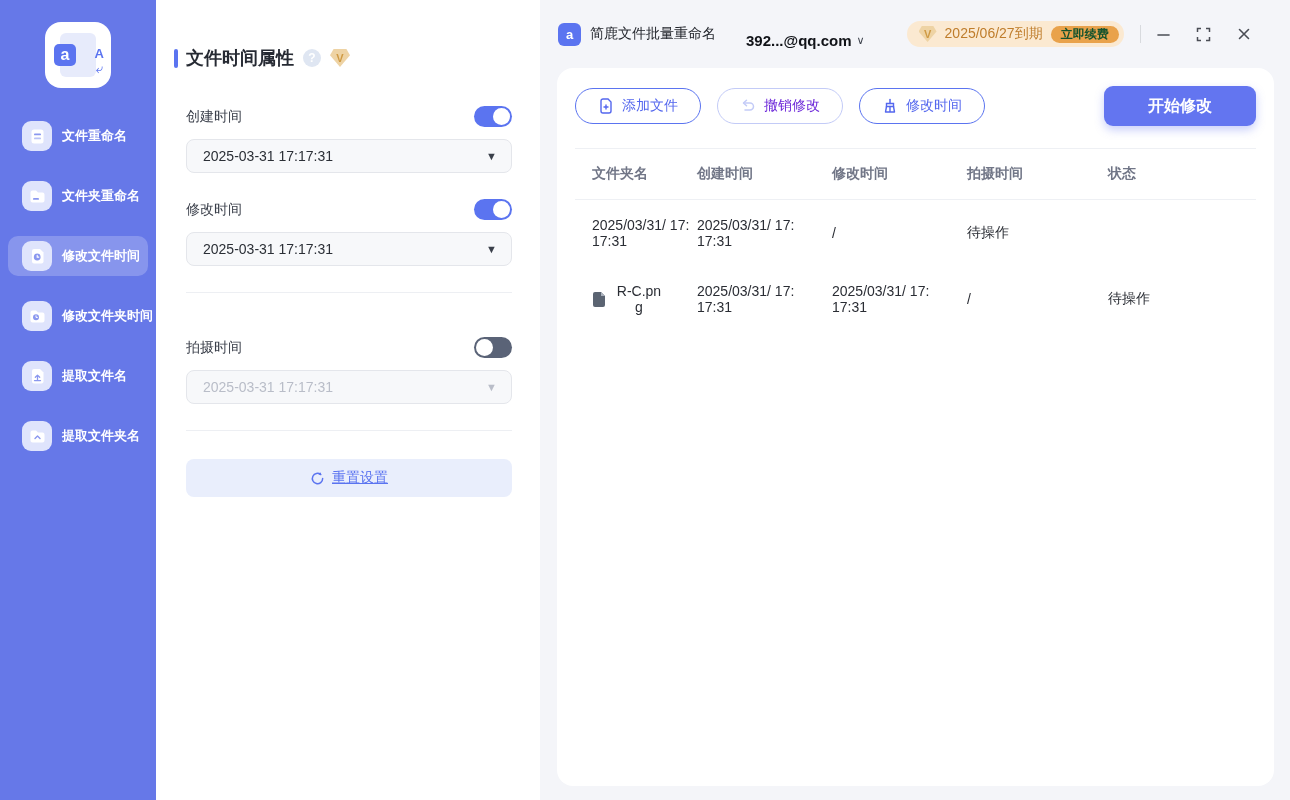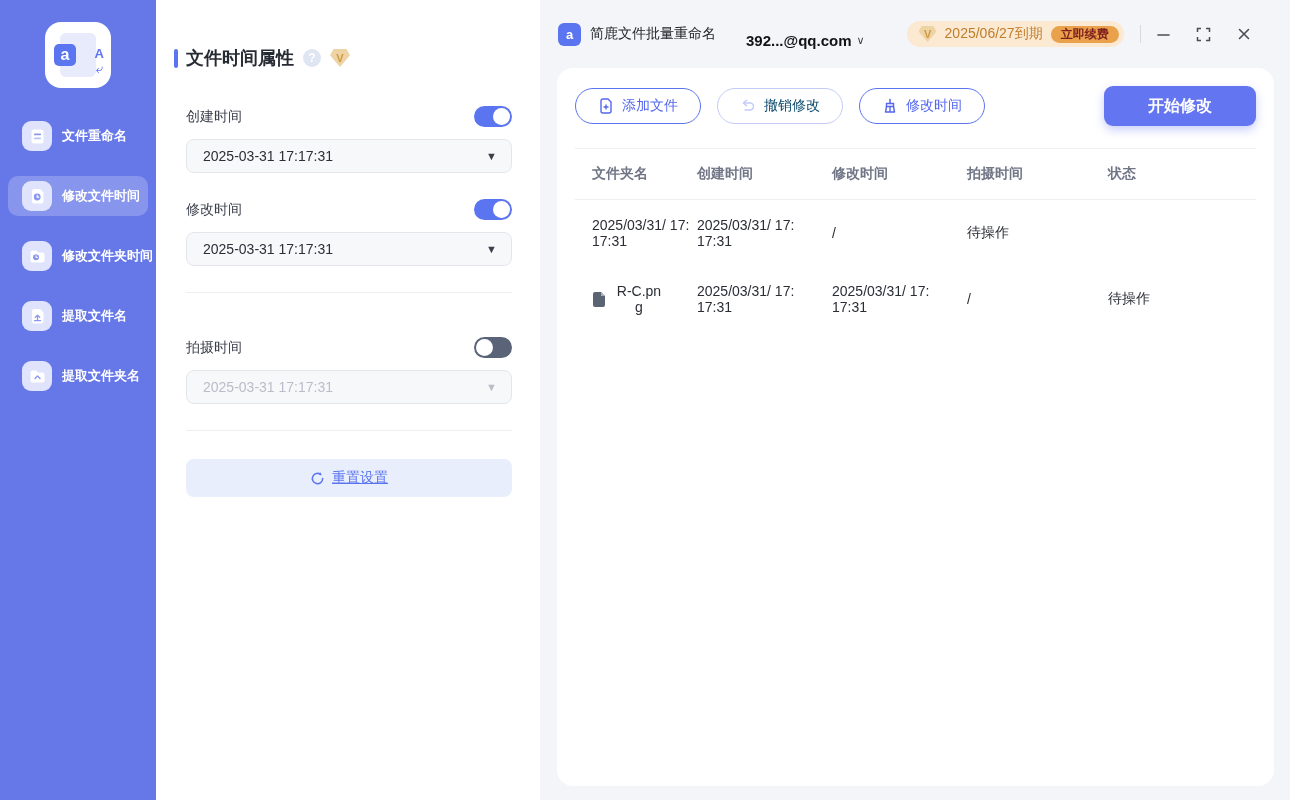--- a/index.html
+++ b/index.html
@@ -49,29 +49,29 @@
   .titlebar { height:68px; display:flex; align-items:center; padding:0 24px 0 18px; }
   .app-chip { display:flex; align-items:center; gap:9px; }
   .mini-logo { width:23px; height:23px; background:#5b74f0; border-radius:6px; color:#fff; font-size:13px; font-weight:bold; display:flex; align-items:center; justify-content:center; }
   .app-title { font-size:14px; color:#23262d; }
   .account { display:flex; align-items:center; gap:5px; margin-left:30px; cursor:pointer;margin-top:12px; }
   .account-email { font-size:15px; font-weight:bold; color:#111318; }
   .chevron-down { font-size:11px; color:#3a3f4a; }
   .license-pill { margin-left:42px; display:flex; align-items:center; gap:8px; background:#fbe9d1; border-radius:16px; padding:4px 5px 4px 12px; }
   .license-pill .vip-gem { width:18px; height:16px; }
   .license-text { font-size:14px; color:#bf7d2c; }
-  .renew-btn { background:#e9a24b; border:none; border-radius:12px; color:#7f1d1d; font-size:12px; font-weight:bold; padding:0 10px; cursor:pointer; }
+  .renew-btn { background:#e9a24b; border:none; border-radius:12px; color:#14532d; font-size:12px; font-weight:bold; padding:0 10px; cursor:pointer; }
   .win-sep { width:1px; height:18px; background:#d8dade; margin-left:16px; }
   .win-controls { display:flex; align-items:center; gap:10px; margin-left:8px; }
   .win-btn { width:30px; height:30px; display:flex; align-items:center; justify-content:center; cursor:pointer; color:#4a4d55; }
   
   .card { margin:0 16px 14px 17px; background:#fff; border-radius:16px; height:718px; padding:18px 18px 0; }
   .toolbar { display:flex; align-items:center; gap:16px; }
   .tool-btn { height:36px; padding:0 22px; border-radius:18px; background:#fff; border:1px solid #5b74f0; color:#5467ee; font-size:14px; display:flex; align-items:center; gap:8px; cursor:pointer; }
-  .tool-btn.disabled { border-color:#c3cbf7; color:#0c4a6e; cursor:default; }
+  .tool-btn.disabled { border-color:#c3cbf7; color:#6d28d9; cursor:default; }
   .tool-btn svg { width:16px; height:16px; }
   .start-btn { margin-left:auto; height:40px; padding:0 44px; border:none; border-radius:9px; background:#6375f0; color:#fff; font-size:16px; font-weight:bold; cursor:pointer; box-shadow:0 4px 10px rgba(99,117,240,0.35); }
   .table { margin-top:22px; }
   .thead, .trow { display:grid; grid-template-columns:105px 135px 135px 141px 1fr; padding-left:17px; }
   .thead { border-top:1px solid #eef0f4; border-bottom:1px solid #eef0f4; height:52px; align-items:center; }
   .th { font-size:14px; font-weight:bold; color:#717687; }
   .trow { align-items:center; padding-top:17px; padding-bottom:17px; }
   .td { font-size:14px; color:#2a2d34; word-break:break-all; }
   .name-cell { display:flex; align-items:center; gap:7px; }
   .name-cell svg { flex-shrink:0; }
@@ -94,20 +94,29 @@
     <div class="nav-item">
       <span class="nav-icon">
         <svg viewBox="0 0 17 17">
             <rect x="2.5" y="1.5" width="12" height="14" rx="2.5" fill="#fff"></rect>
             <rect x="5" y="5.5" width="7" height="1.8" rx="0.9" fill="#8a97ef"></rect>
             <rect x="5" y="9.5" width="7" height="1.8" rx="0.9" fill="#b9c2f6"></rect>
           </svg>
       </span>
       <span class="nav-label">文件重命名</span>
     </div>
+    <div class="nav-item">
+      <span class="nav-icon">
+        <svg viewBox="0 0 17 17">
+            <path d="M1.5 4.5 a2 2 0 0 1 2-2 h3.5 l2 2 h4.5 a2 2 0 0 1 2 2 v6 a2 2 0 0 1-2 2 h-10 a2 2 0 0 1-2-2 z" fill="#fff"></path>
+            <rect x="4" y="10" width="6" height="1.8" rx="0.9" fill="#8a97ef"></rect>
+          </svg>
+      </span>
+      <span class="nav-label">文件夹重命名</span>
+    </div>
     <div class="nav-item active">
       <span class="nav-icon">
         <svg viewBox="0 0 17 17">
             <path d="M3 3 a2 2 0 0 1 2-2 h6 l3.5 3.5 v9 a2 2 0 0 1-2 2 h-7.5 a2 2 0 0 1-2-2 z" fill="#fff"></path>
             <circle cx="8.2" cy="9" r="3.4" fill="#8a97ef"></circle>
             <path d="M8.2 7.2 v1.9 h1.6" stroke="#fff" stroke-width="1.1" fill="none" stroke-linecap="round"></path>
           </svg>
       </span>
       <span class="nav-label">修改文件时间</span>
     </div>

